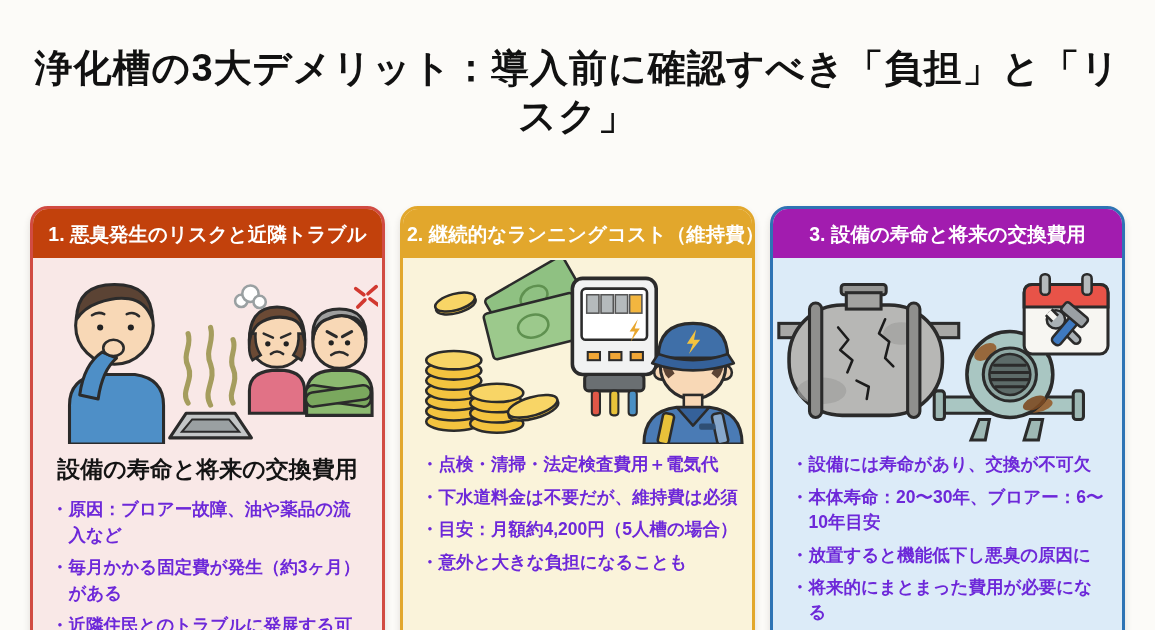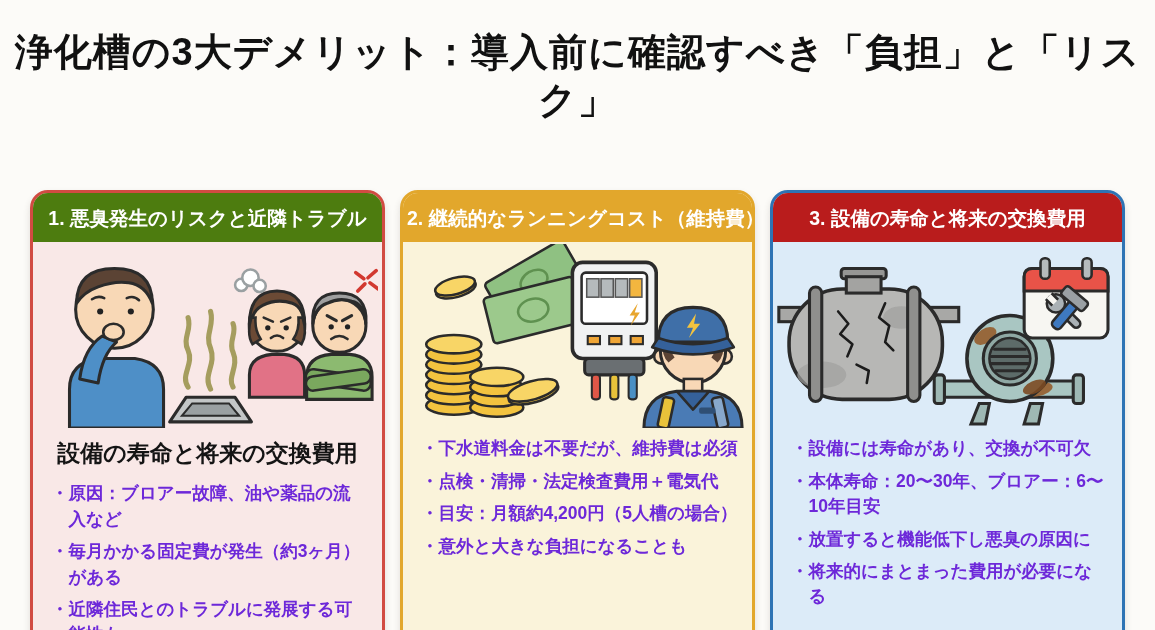--- a/index.html
+++ b/index.html
@@ -3,21 +3,21 @@
 <meta charset="utf-8">
 <style>
   * { box-sizing: border-box; }
   html, body { margin: 0; padding: 0; }
   body {
     width: 1155px; height: 630px; overflow: hidden;
     background: #fcfbf8;
     font-family: "Liberation Sans", "DejaVu Sans", sans-serif;
   }
   .page-title {
-    margin: 0; padding-top: 28px;
+    margin: 16px; padding-top: 28px;
     text-align: center;
     font-size: 38px; line-height: 48px;
     font-weight: 800; letter-spacing: 1px;
     color: #111;
   }
   .cards {
     display: flex; gap: 15px;
     padding: 0 30px;
     margin-top: 66px;
   }
@@ -70,21 +70,21 @@
   .card-bullets li::before { content: "・"; }
 </style>
 </head>
 <body style="background: rgb(252, 251, 248);">
 
 <h1 class="page-title" style="color: rgb(17, 17, 17);">浄化槽の3大デメリット：導入前に確認すべき「負担」と「リスク」</h1>
 
 <div class="cards">
 
   <article class="card" style="border-color: rgb(209, 75, 66); background: rgb(249, 232, 231);">
-    <div class="card-header" style="background: #4d7c0f;">1. 悪臭発生のリスクと近隣トラブル</div>
+    <div class="card-header" style="background: #c2410c;">1. 悪臭発生のリスクと近隣トラブル</div>
     <div class="card-illustration">
       <svg viewBox="0 0 330 180" preserveAspectRatio="xMidYMid meet" aria-hidden="true">
         <g>
           <path d="M30,180 L30,142 Q30,116 58,112 L94,112 Q122,116 122,142 L122,180 Z" fill="#4e8fc7" stroke="#2b2b2b" stroke-width="3"></path>
           <circle cx="74" cy="64" r="38" fill="#f8d8b6" stroke="#2b2b2b" stroke-width="3"></circle>
           <path d="M37,58 Q37,24 74,24 Q111,24 111,58 Q104,40 88,38 Q74,36 58,42 Q44,47 37,58 Z" fill="#5b4334" stroke="#2b2b2b" stroke-width="3" stroke-linejoin="round"></path>
           <circle cx="60" cy="66" r="3" fill="#222"></circle>
             <circle cx="90" cy="66" r="3" fill="#222"></circle>
           <path d="M52,54 q6,-4 12,-1" stroke="#2b2b2b" stroke-width="2.5" fill="none" stroke-linecap="round"></path>
           <path d="M86,53 q7,-3 12,2" stroke="#2b2b2b" stroke-width="2.5" fill="none" stroke-linecap="round"></path>
@@ -206,29 +206,29 @@
           <rect x="269" y="132" width="18" height="14" fill="#f8d8b6" stroke="#2b2b2b" stroke-width="2.5"></rect>
           <path d="M230,180 Q230,148 262,144 L294,144 Q326,148 326,180 Z" fill="#4a7bb5" stroke="#2b2b2b" stroke-width="3"></path>
           <path d="M262,144 L278,162 L294,144 Z" fill="#35619a" stroke="#2b2b2b" stroke-width="2.5" stroke-linejoin="round"></path>
           <rect x="246" y="150" width="11" height="30" rx="3" transform="rotate(12 251 165)" fill="#e8c23a" stroke="#2b2b2b" stroke-width="2.5"></rect>
           <rect x="299" y="150" width="11" height="30" rx="3" transform="rotate(-12 304 165)" fill="#87a8cc" stroke="#2b2b2b" stroke-width="2.5"></rect>
           <rect x="284" y="160" width="16" height="6" rx="2" fill="#2f4f74"></rect>
         </g>
       </svg>
     </div>
     <ul class="card-bullets">
+        <li>点検・清掃・法定検査費用＋電気代</li>
         <li>下水道料金は不要だが、維持費は必須</li>
-        <li>点検・清掃・法定検査費用＋電気代</li>
         <li>目安：月額約4,200円（5人槽の場合）</li>
         <li>意外と大きな負担になることも</li>
       </ul>
   </article>
 
   <article class="card" style="border-color: rgb(46, 115, 180); background: rgb(220, 235, 248);">
-    <div class="card-header" style="background: #b91c1c;">3. 設備の寿命と将来の交換費用</div>
+    <div class="card-header" style="background: #a21caf;">3. 設備の寿命と将来の交換費用</div>
     <div class="card-illustration">
       <svg viewBox="0 0 330 180" preserveAspectRatio="xMidYMid meet" aria-hidden="true">
         <g>
           <rect x="0" y="62" width="26" height="14" fill="#a8a8a6" stroke="#2b2b2b" stroke-width="3"></rect>
           <rect x="148" y="62" width="28" height="14" fill="#a8a8a6" stroke="#2b2b2b" stroke-width="3"></rect>
           <rect x="10" y="44" width="150" height="108" rx="52" fill="#b7b7b5" stroke="#2b2b2b" stroke-width="3.5"></rect>
           <ellipse cx="42" cy="128" rx="24" ry="13" fill="#a0a09e" opacity="0.7"></ellipse>
           <ellipse cx="120" cy="72" rx="18" ry="11" fill="#a0a09e" opacity="0.7"></ellipse>
           <rect x="61" y="24" width="44" height="10" rx="3" fill="#969694" stroke="#2b2b2b" stroke-width="3"></rect>
           <rect x="66" y="32" width="34" height="16" fill="#a3a3a1" stroke="#2b2b2b" stroke-width="3"></rect>

